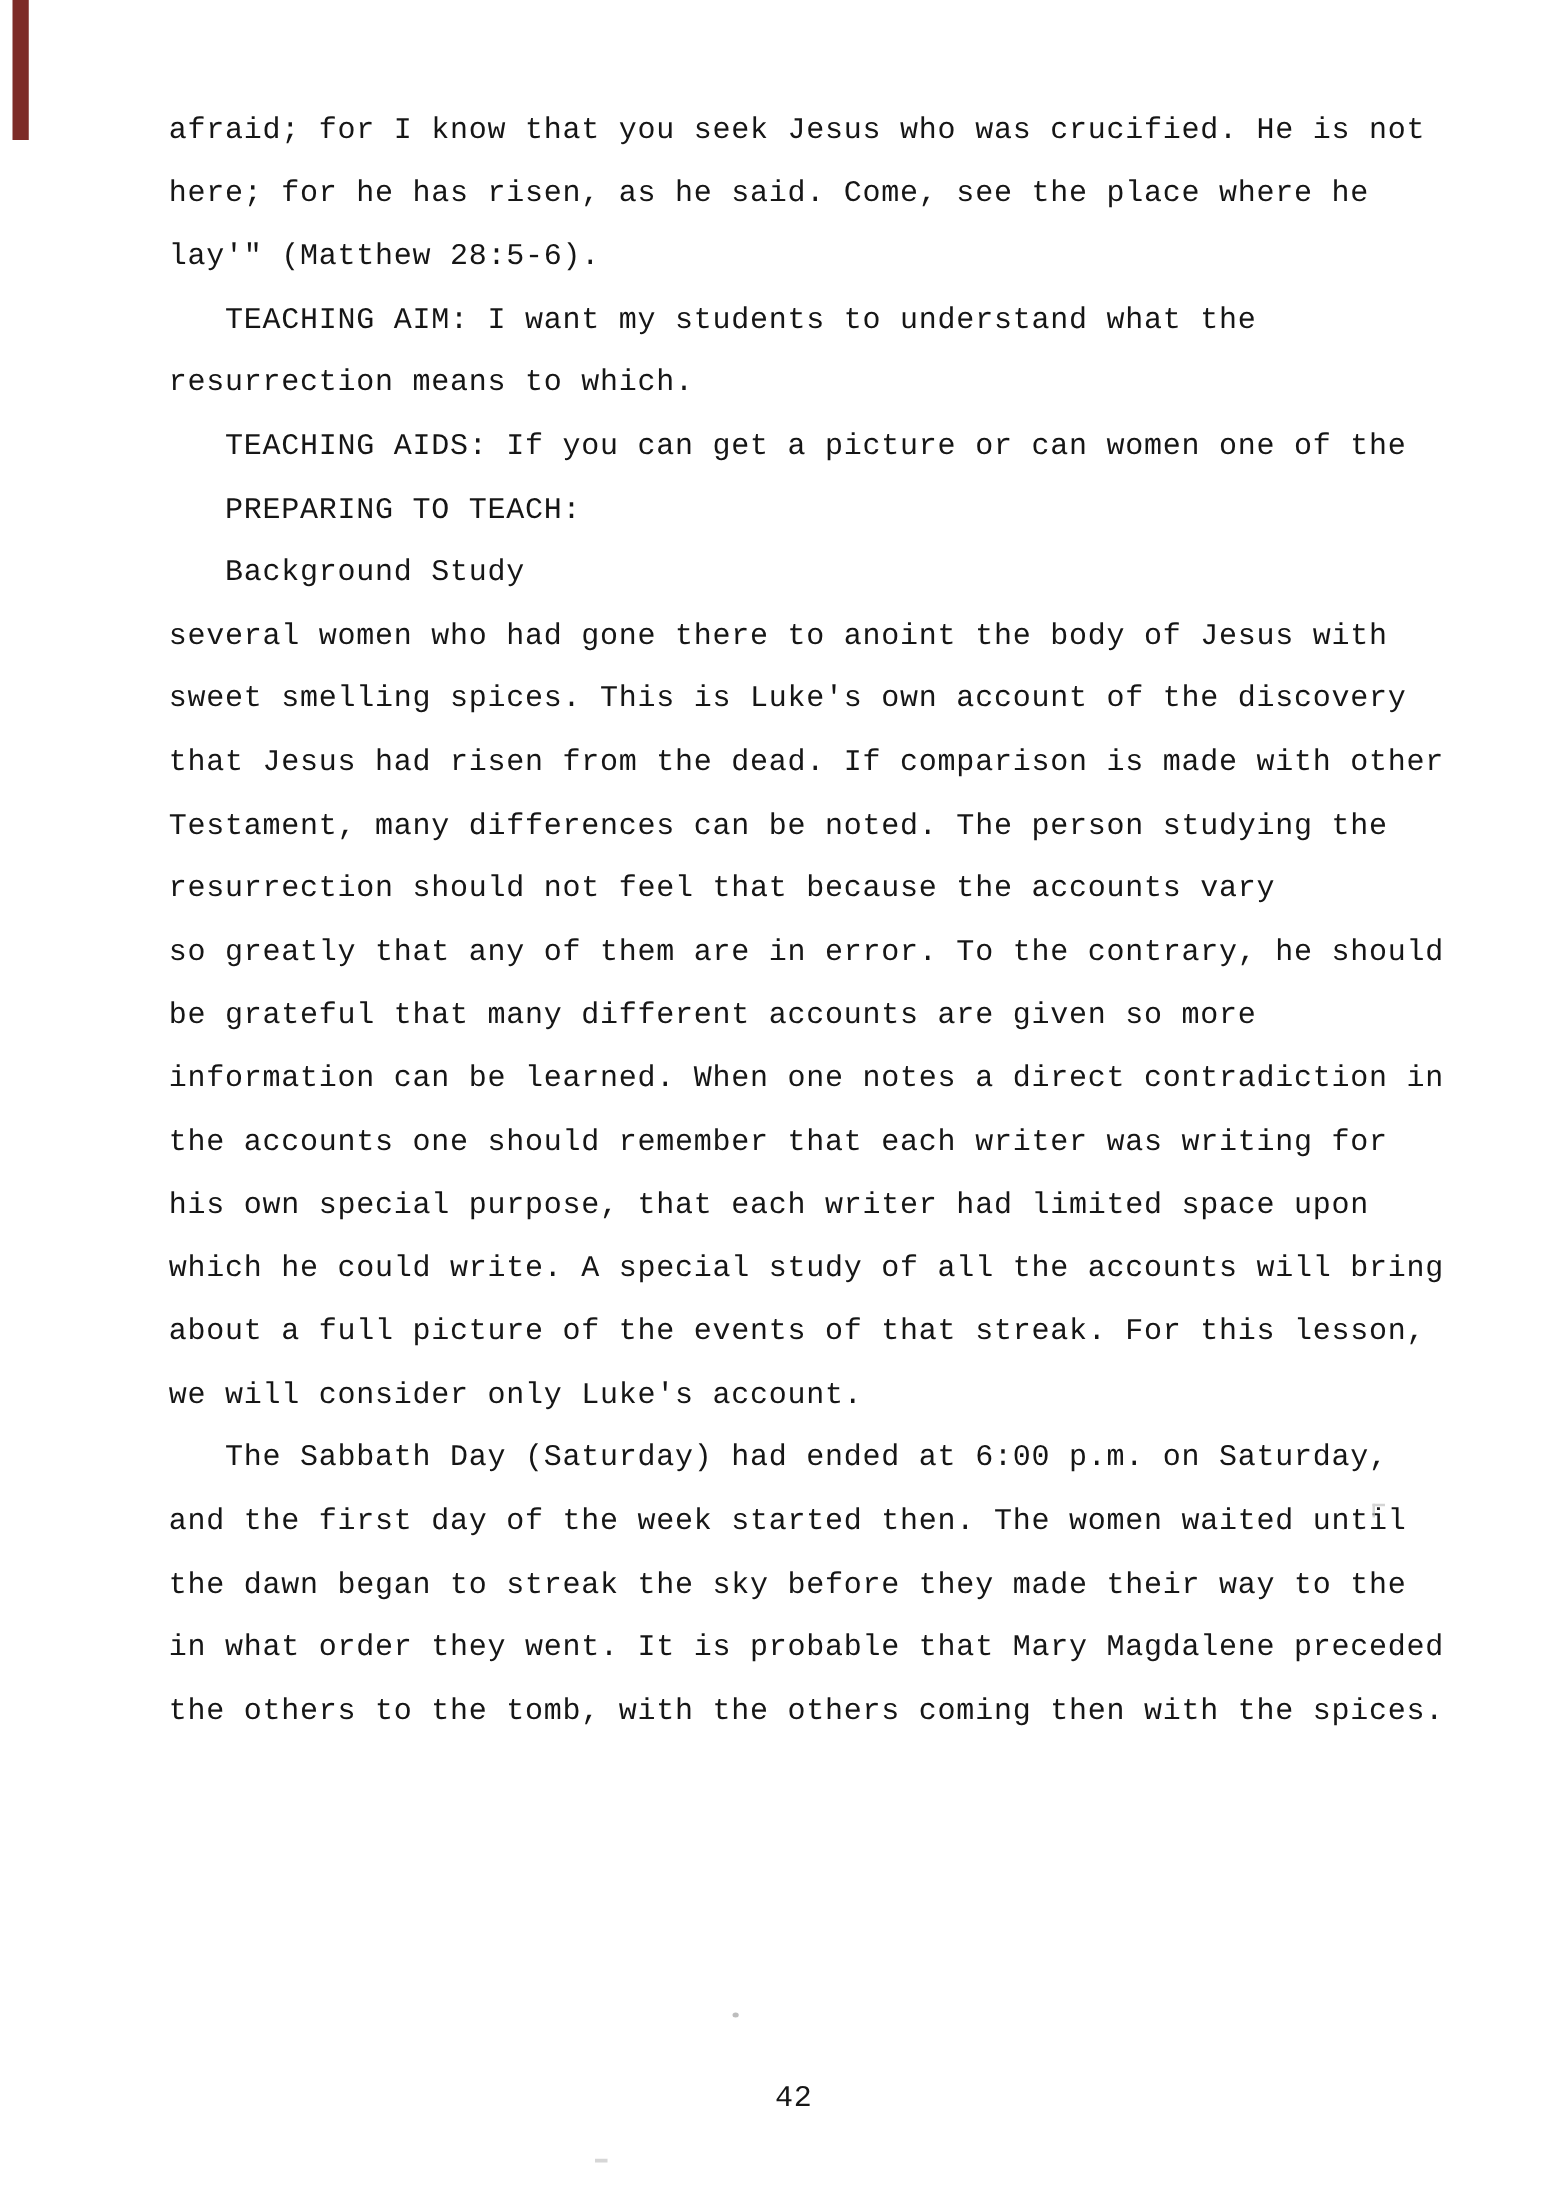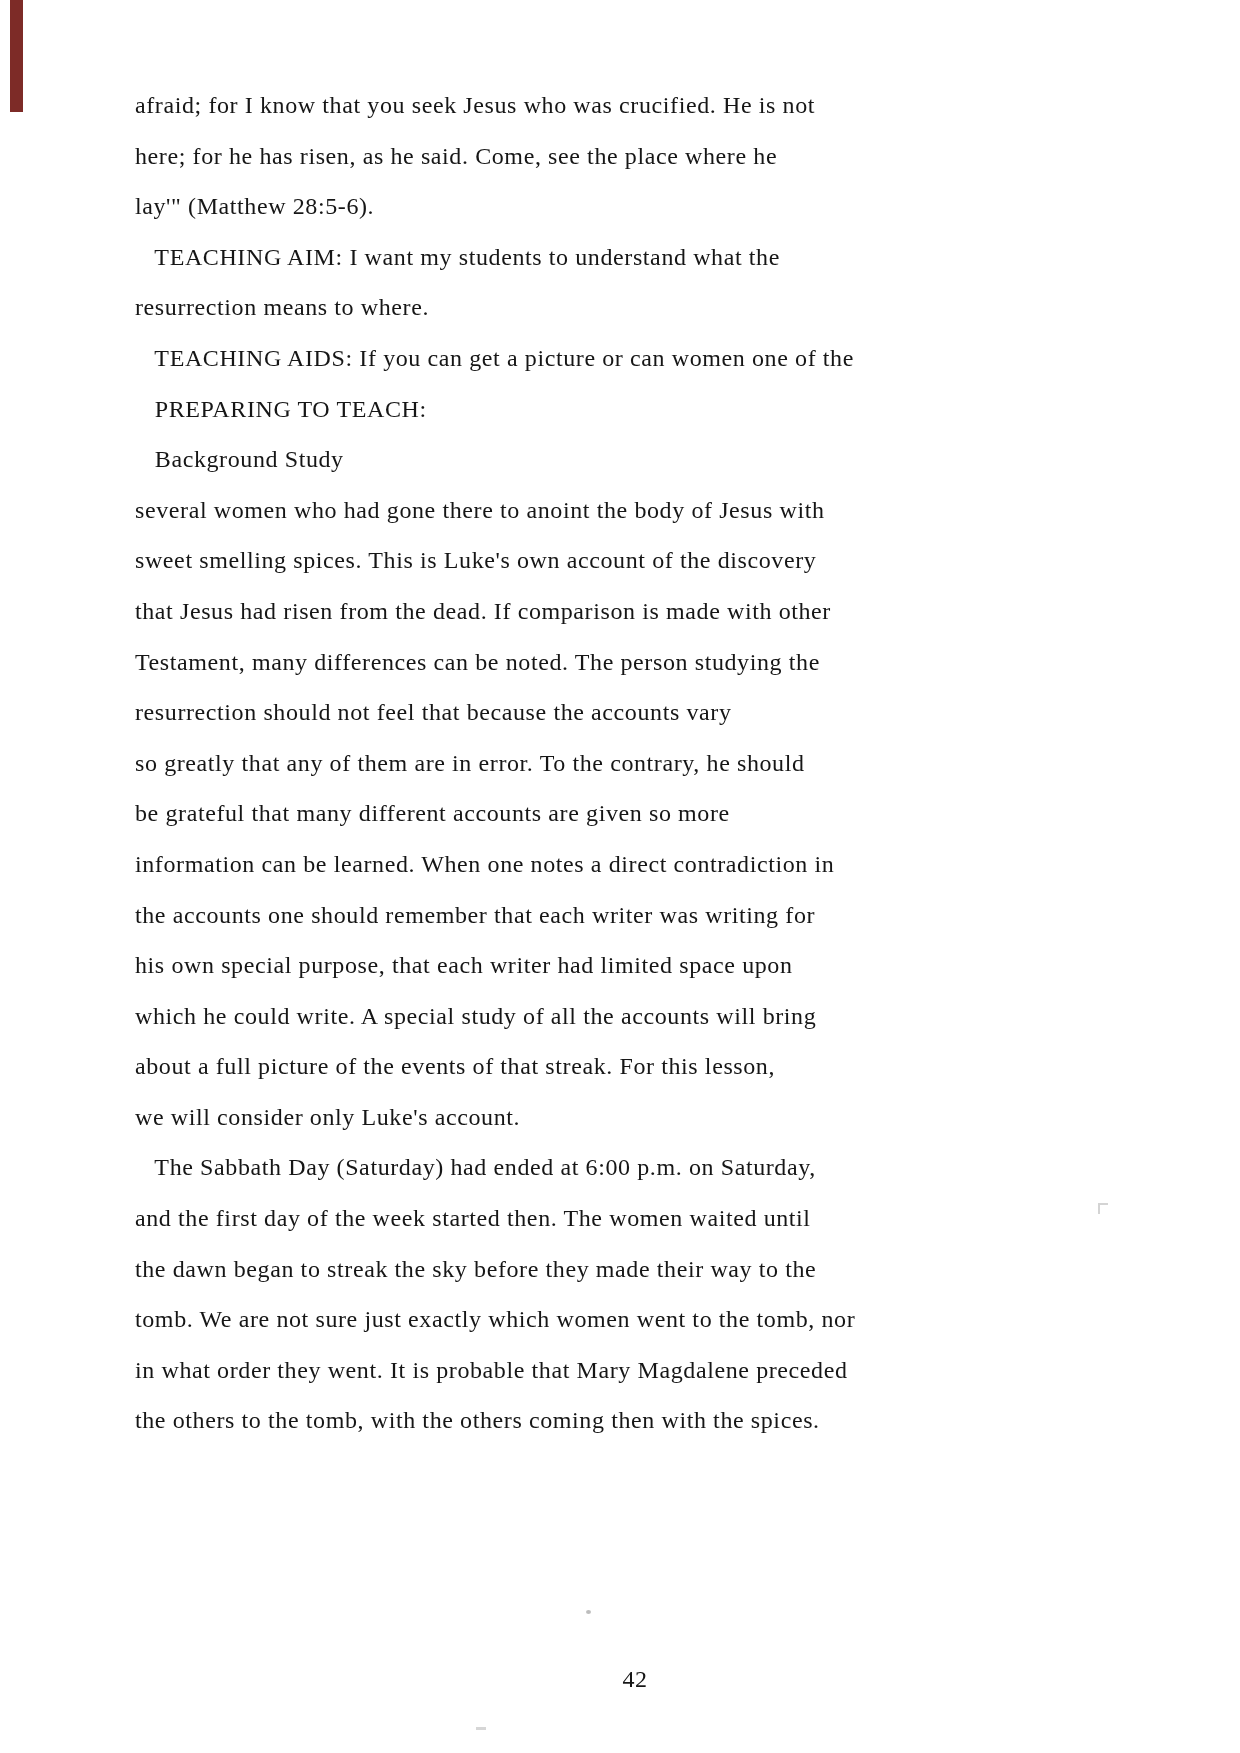--- a/index.html
+++ b/index.html
@@ -78,48 +78,47 @@
     width: 8px;
     height: 9px;
     border-left: 2px solid #c2c2c2;
     border-top: 2px solid #c2c2c2;
     opacity: 0.7;
   }
 </style>
 </head>
 <body>
 
-<div class="page" style="background: rgb(255, 255, 255); font-family: Liberation Serif, serif;">
+<div class="page" style="background: rgb(255, 255, 255);">
   <div class="red-stripe" style="background: rgb(125, 43, 39);"></div>
   <div class="doc-body" id="doc-body">
       <div class="text-line">afraid; for I know that you seek Jesus who was crucified. He is not</div>
       <div class="text-line">here; for he has risen, as he said. Come, see the place where he</div>
       <div class="text-line">lay'" (Matthew 28:5-6).</div>
       <div class="text-line">   TEACHING AIM: I want my students to understand what the</div>
-      <div class="text-line">resurrection means to where.</div>
+      <div class="text-line">resurrection means to which.</div>
       <div class="text-line">   TEACHING AIDS: If you can get a picture or can women one of the</div>
       <div class="text-line">   PREPARING TO TEACH:</div>
       <div class="text-line">   Background Study</div>
       <div class="text-line">several women who had gone there to anoint the body of Jesus with</div>
       <div class="text-line">sweet smelling spices. This is Luke's own account of the discovery</div>
       <div class="text-line">that Jesus had risen from the dead. If comparison is made with other</div>
       <div class="text-line">Testament, many differences can be noted. The person studying the</div>
       <div class="text-line">resurrection should not feel that because the accounts vary</div>
       <div class="text-line">so greatly that any of them are in error. To the contrary, he should</div>
       <div class="text-line">be grateful that many different accounts are given so more</div>
       <div class="text-line">information can be learned. When one notes a direct contradiction in</div>
       <div class="text-line">the accounts one should remember that each writer was writing for</div>
       <div class="text-line">his own special purpose, that each writer had limited space upon</div>
       <div class="text-line">which he could write. A special study of all the accounts will bring</div>
       <div class="text-line">about a full picture of the events of that streak. For this lesson,</div>
       <div class="text-line">we will consider only Luke's account.</div>
       <div class="text-line">   The Sabbath Day (Saturday) had ended at 6:00 p.m. on Saturday,</div>
       <div class="text-line">and the first day of the week started then. The women waited until</div>
       <div class="text-line">the dawn began to streak the sky before they made their way to the</div>
-      <div class="text-line">tomb. We are not sure just exactly which women went to the tomb, nor</div>
       <div class="text-line">in what order they went. It is probable that Mary Magdalene preceded</div>
       <div class="text-line">the others to the tomb, with the others coming then with the spices.</div>
     </div>
   <div class="page-number">42</div>
   <div class="speck-dot"></div>
   <div class="speck-dash"></div>
   <div class="speck-corner"></div>
 </div>
 
 </body></html>

